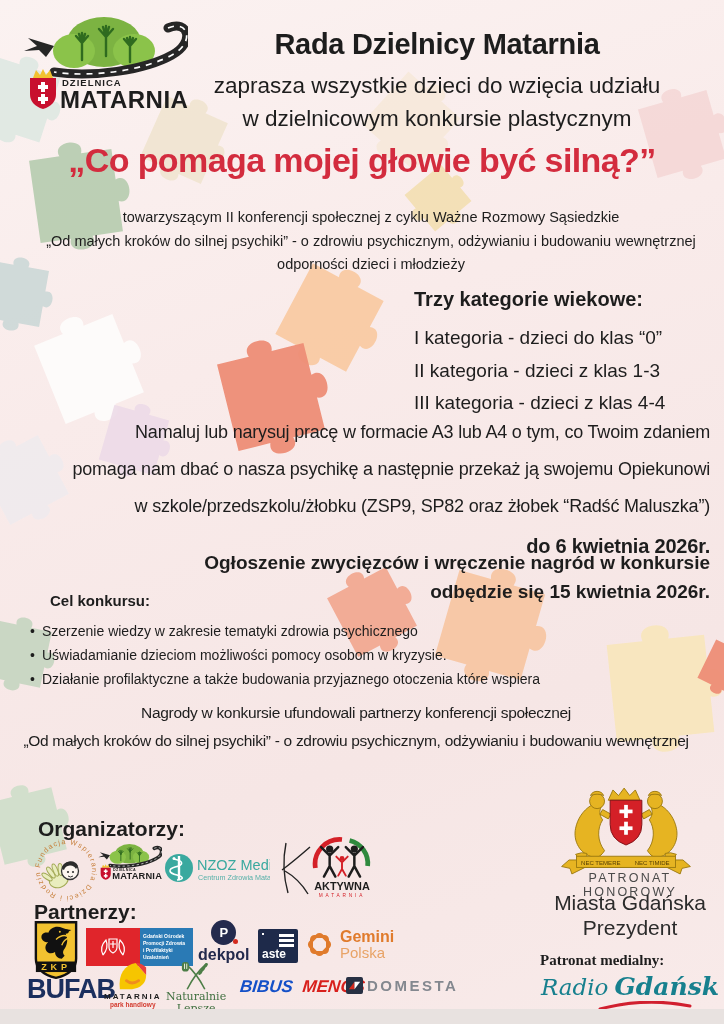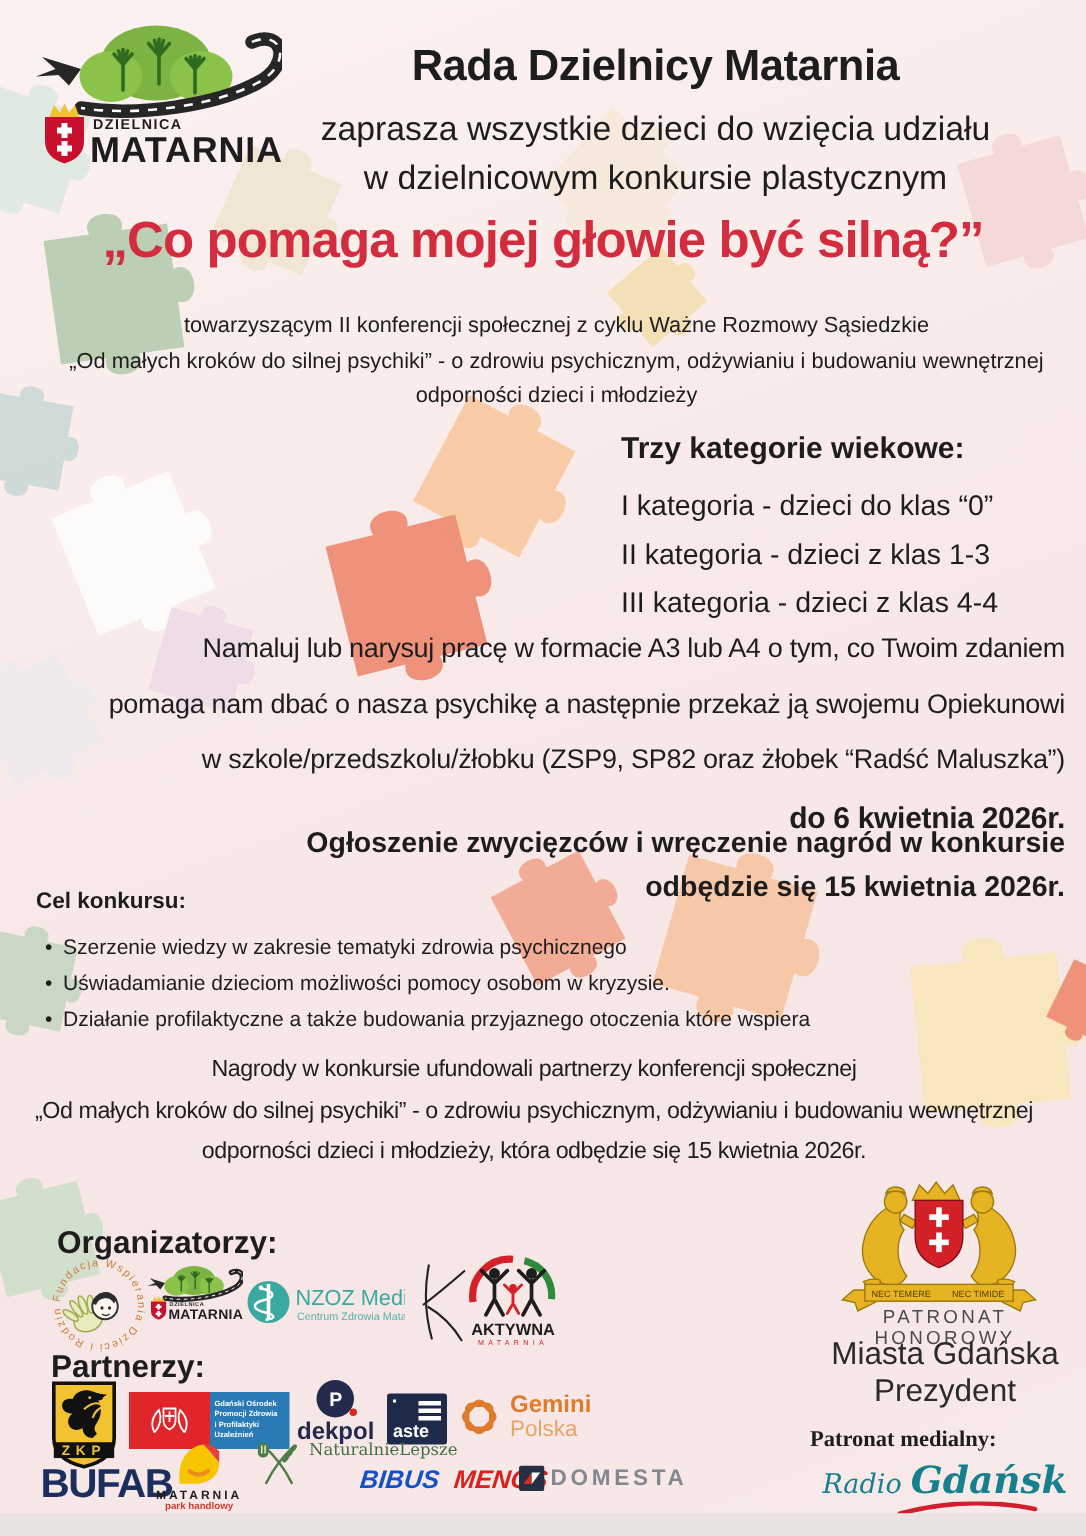--- a/index.html
+++ b/index.html
@@ -27,21 +27,21 @@
 
   
   .instr{top:414px;left:0;right:14px;text-align:right;font-size:18px;line-height:37px;letter-spacing:-.2px;}
   .deadline{font-size:20px;font-weight:800;margin-top:3px;}
 
   
   .annc{top:549px;left:0;right:14px;text-align:right;font-size:19px;font-weight:800;line-height:28.5px;}
 
   
   .goals{left:24px;top:592px;width:610px;}
-  .goals-h{font-size:15px;font-weight:800;margin-bottom:10px;}
+  .goals-h{font-size:15px;font-weight:800;margin-bottom:10px;margin-left:26px;}
   .gi{font-size:14px;line-height:24px;padding-left:18px;position:relative;}
   .gi::before{content:"•";position:absolute;left:6px;}
 
   
   .prizes{top:699px;left:0;right:12px;text-align:center;font-size:15.5px;line-height:27.5px;letter-spacing:-.3px;}
 
   .sec-h{font-size:21px;font-weight:800;}
 
   
   .gopz{display:flex;height:38px;}
@@ -58,35 +58,35 @@
   .aste-b{position:absolute;right:4px;height:3px;width:15px;background:#fff;}
   .b1{top:5px;}.b2{top:10px;}.b3{top:15px;}
   .aste-txt{position:absolute;left:4px;bottom:2px;color:#fff;font-size:12px;font-weight:800;}
   .gemini{display:flex;align-items:center;gap:7px;}
   .gemini-name{font-size:16px;font-weight:800;color:#e07b2c;line-height:17px;}
   .gemini-sub{font-size:15px;color:#e8a366;line-height:16px;}
   .bufab{font-size:27px;font-weight:800;color:#1b2f5e;letter-spacing:-1px;}
   .mpark{display:flex;flex-direction:column;align-items:center;}
   .mpark-name{font-size:8px;font-weight:800;letter-spacing:2px;margin-top:1px;}
   .mpark-sub{font-size:6.5px;color:#d33b2f;font-weight:700;}
-  .naturalnie{display:flex;align-items:flex-start;font-family:"DejaVu Serif",serif;color:#3f6f3f;}
+  .naturalnie{display:flex;flex-direction:column;align-items:center;font-family:"DejaVu Serif",serif;color:#3f6f3f;}
   .nat-l{font-size:11px;line-height:12px;}
   .bibus{font-size:17px;font-weight:800;font-style:italic;transform:skewX(-6deg);}
   .bibus .b-blue{color:#1450c8;}
   .bibus .b-red{color:#d8201c;margin-left:5px;}
   .domesta{display:flex;align-items:center;gap:4px;}
   .domesta-name{font-size:15px;font-weight:600;letter-spacing:2.5px;color:#83888f;}
 
   
   .patron-label{left:540px;top:871px;width:180px;text-align:center;font-size:12.5px;letter-spacing:2.2px;color:#4a4a4a;}
   .patron-name{left:540px;top:890px;width:180px;text-align:center;font-size:21px;line-height:25px;color:#2b2b2b;}
   .media-label{left:540px;top:952px;width:180px;text-align:left;font-size:15px;font-weight:800;font-family:Liberation Serif, serif;}
   .radio{left:540px;top:972px;width:180px;text-align:center;font-family:"DejaVu Serif",serif;
      font-style:italic;color:#17808e;white-space:nowrap;}
-  .radio .rg1{font-size:18px;}
+  .radio .rg1{font-size:23px;}
   .radio .rg2{font-size:25px;font-weight:700;margin-left:6px;}
 </style>
 </head>
 <body>
 
 <svg width="0" height="0" style="position:absolute" aria-hidden="true">
   <defs>
     <symbol id="pz" viewBox="-14 -14 128 128">
       <path d="M12 12 L40 12 C34 -3 66 -3 60 12 L88 12 L88 40 C103 34 103 66 88 60 L88 88 L60 88 C66 103 34 103 40 88 L12 88 Z"></path>
     </symbol>
@@ -223,21 +223,20 @@
   <div class="abs goals">
     <div class="goals-h">Cel konkursu:</div>
     <div class="gi">Szerzenie wiedzy w zakresie tematyki zdrowia psychicznego</div>
     <div class="gi">Uświadamianie dzieciom możliwości pomocy osobom w kryzysie.</div>
     <div class="gi">Działanie profilaktyczne a także budowania przyjaznego otoczenia które wspiera</div>
   </div>
 
   <div class="abs prizes">
     <div>Nagrody w konkursie ufundowali partnerzy  konferencji społecznej</div>
     <div>„Od małych kroków do silnej psychiki” - o zdrowiu psychicznym, odżywianiu i budowaniu wewnętrznej</div>
-    <div>odporności dzieci i młodzieży, która odbędzie się 15 kwietnia 2026r.</div>
   </div>
 
   <div class="abs sec-h" style="left:38px;top:817px">Organizatorzy:</div>
 
   <svg class="abs" style="left:34px;top:838px" width="64" height="64" viewBox="0 0 64 64">
     <defs>
         <path id="fcirc" d="M6 32 A26 26 0 1 1 58 32 A26 26 0 1 1 6 32"></path>
       </defs>
     <text font-size="7.2" fill="#c77f3a" letter-spacing="1.2">
       <textPath href="#fcirc" startOffset="2">Fundacja Wspierania Dzieci i Rodzin</textPath>

